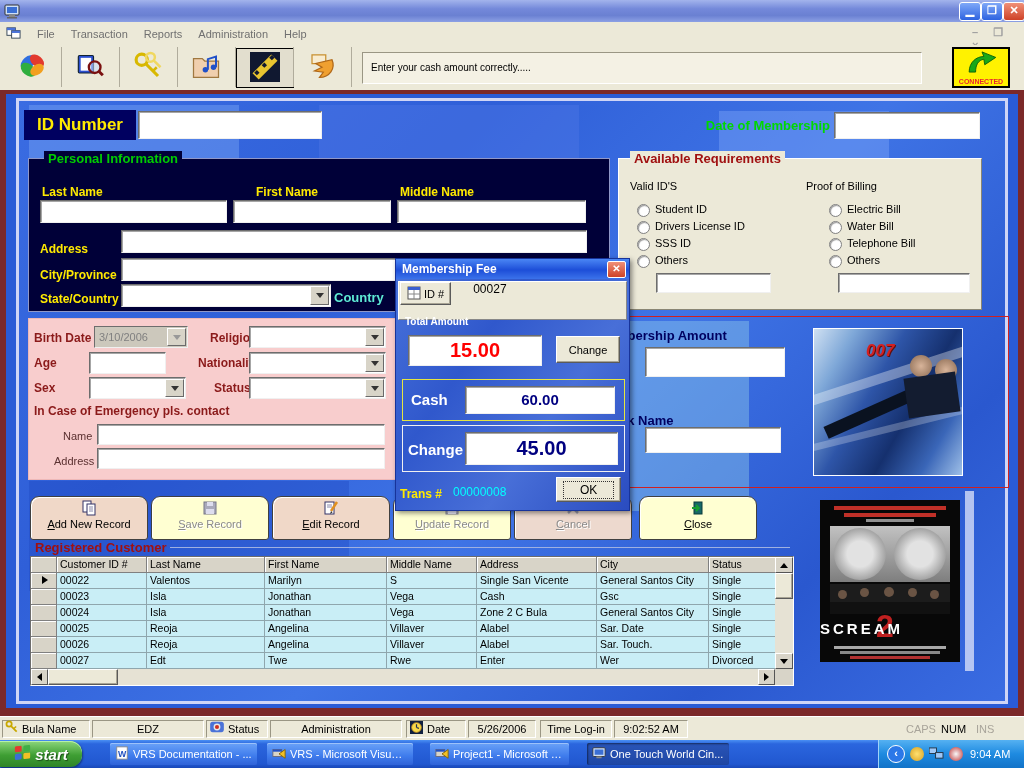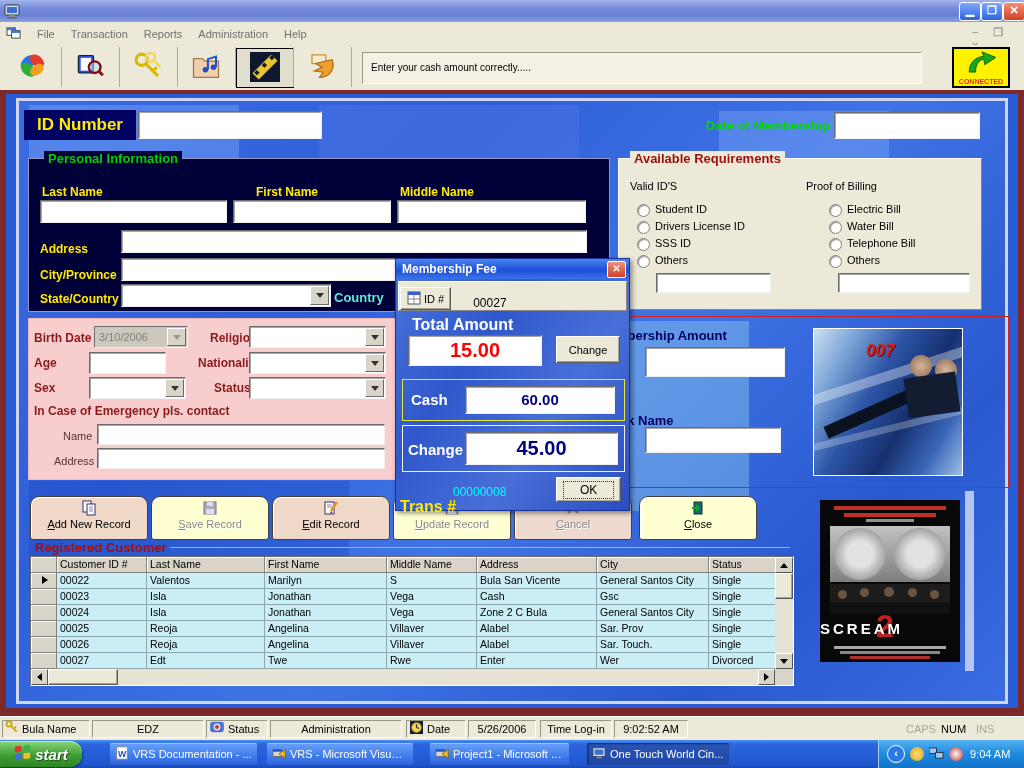--- a/index.html
+++ b/index.html
@@ -394,21 +394,21 @@
       <div class="gcell gc4">Address</div>
       <div class="gcell gc5">City</div>
       <div class="gcell gc6">Status</div>
     </div>
     <div class="grow gdata" style="top:16px">
       <div class="gcell gsel"><span style="display:inline-block;width:0;height:0;border-top:4px solid transparent;border-bottom:4px solid transparent;border-left:6px solid #000;margin:3px 0 0 8px"></span></div>
       <div class="gcell gc0">00022</div>
       <div class="gcell gc1">Valentos</div>
       <div class="gcell gc2">Marilyn</div>
       <div class="gcell gc3">S</div>
-      <div class="gcell gc4">Bula San Vicente</div>
+      <div class="gcell gc4">Single San Vicente</div>
       <div class="gcell gc5">General Santos City</div>
       <div class="gcell gc6">Single</div>
     </div>
     <div class="grow gdata" style="top:32px">
       <div class="gcell gsel"></div>
       <div class="gcell gc0">00023</div>
       <div class="gcell gc1">Isla</div>
       <div class="gcell gc2">Jonathan</div>
       <div class="gcell gc3">Vega</div>
       <div class="gcell gc4">Cash</div>
@@ -425,21 +425,21 @@
       <div class="gcell gc5">General Santos City</div>
       <div class="gcell gc6">Single</div>
     </div>
     <div class="grow gdata" style="top:64px">
       <div class="gcell gsel"></div>
       <div class="gcell gc0">00025</div>
       <div class="gcell gc1">Reoja</div>
       <div class="gcell gc2">Angelina</div>
       <div class="gcell gc3">Villaver</div>
       <div class="gcell gc4">Alabel</div>
-      <div class="gcell gc5">Sar. Prov</div>
+      <div class="gcell gc5">Sar. Date</div>
       <div class="gcell gc6">Single</div>
     </div>
     <div class="grow gdata" style="top:80px">
       <div class="gcell gsel"></div>
       <div class="gcell gc0">00026</div>
       <div class="gcell gc1">Reoja</div>
       <div class="gcell gc2">Angelina</div>
       <div class="gcell gc3">Villaver</div>
       <div class="gcell gc4">Alabel</div>
       <div class="gcell gc5">Sar. Touch.</div>
@@ -499,45 +499,45 @@
     <div class="abs" style="left:14px;top:146px;width:112px;height:3px;background:#a8a8a8"></div>
     <div class="abs" style="left:20px;top:151px;width:100px;height:3px;background:#888"></div>
     <div class="abs" style="left:30px;top:156px;width:80px;height:3px;background:#b03030"></div>
   </div>
 
   <div class="abs dialog">
     <div class="dialog-title">
       <span>Membership Fee</span>
       <span class="dlg-close">✕</span>
     </div>
-    <div class="abs" style="left:2px;top:22px;width:229px;height:30px;background:#ECE9D8;border:1px solid;border-color:#fff #888 #888 #fff;box-sizing:border-box;display:flex;align-items:flex-end">
+    <div class="abs" style="left:2px;top:22px;width:229px;height:39px;background:#ECE9D8;border:1px solid;border-color:#fff #888 #888 #fff;box-sizing:border-box;display:flex;align-items:flex-start">
       <span class="raised" style="display:inline-flex;align-items:center;gap:3px;height:23px;padding:0 6px;margin-left:1px">
         <span><svg width="14" height="14" viewBox="0 0 14 14">
               <rect x="1" y="1" width="12" height="12" fill="#fff" stroke="#555"></rect>
               <rect x="1" y="1" width="12" height="3" fill="#3a5fd0"></rect>
               <line x1="7" y1="4" x2="7" y2="13" stroke="#888"></line>
               <line x1="1" y1="8" x2="13" y2="8" stroke="#888"></line>
             </svg></span>
         <span>ID #</span>
       </span>
       <span style="margin-left:22px;font-size:12px">00027</span>
     </div>
-    <div class="abs" style="left:16px;top:57px;color:#fff;font-weight:bold;font-size:16px">Total Amount</div>
+    <div class="abs" style="left:9px;top:57px;color:#fff;font-weight:bold;font-size:10px">Total Amount</div>
     <div class="abs sunken" style="left:12px;top:76px;width:134px;height:31px;line-height:29px;text-align:center;
          color:#FF0000;font-weight:bold;font-size:20px">15.00</div>
     <button class="abs raised" style="left:160px;top:77px;width:64px;height:27px;font-size:11px;font-family:inherit">Change</button>
     <div class="grp" style="left:6px;top:120px;width:223px;height:42px;border:1px solid #E6E640">
       <span class="abs" style="left:8px;top:11px;color:#fff;font-weight:bold;font-size:15px">Cash</span>
       <div class="abs sunken amount-num" style="left:62px;top:6px;width:150px;height:28px;line-height:26px;font-size:15px">60.00</div>
     </div>
     <div class="grp" style="left:6px;top:166px;width:223px;height:47px;border:1px solid #F0F0F0">
       <span class="abs" style="left:5px;top:15px;color:#fff;font-weight:bold;font-size:15px">Change</span>
       <div class="abs sunken amount-num" style="left:62px;top:6px;width:153px;height:33px;line-height:31px;font-size:20px">45.00</div>
     </div>
-    <div class="abs" style="left:4px;top:239px;color:#FFEA00;font-weight:bold;font-size:16px">Trans #</div>
+    <div class="abs" style="left:4px;top:228px;color:#FFEA00;font-weight:bold;font-size:12px">Trans #</div>
     <div class="abs" style="left:57px;top:226px;color:#00FFFF;font-size:12px">00000008</div>
     <button class="abs raised" style="left:160px;top:218px;width:65px;height:25px;font-family:inherit">
       <span style="display:inline-block;border:1px dotted #333;padding:1px 16px;font-size:12px">OK</span>
     </button>
   </div>
 
   <div class="abs statusbar">
     <div class="sbp" style="left:2px;width:88px;padding-left:2px;gap:3px">
       <span><svg width="14" height="14" viewBox="0 0 24 24">
             <circle cx="7" cy="7" r="4.5" fill="none" stroke="#c8a800" stroke-width="3"></circle>

